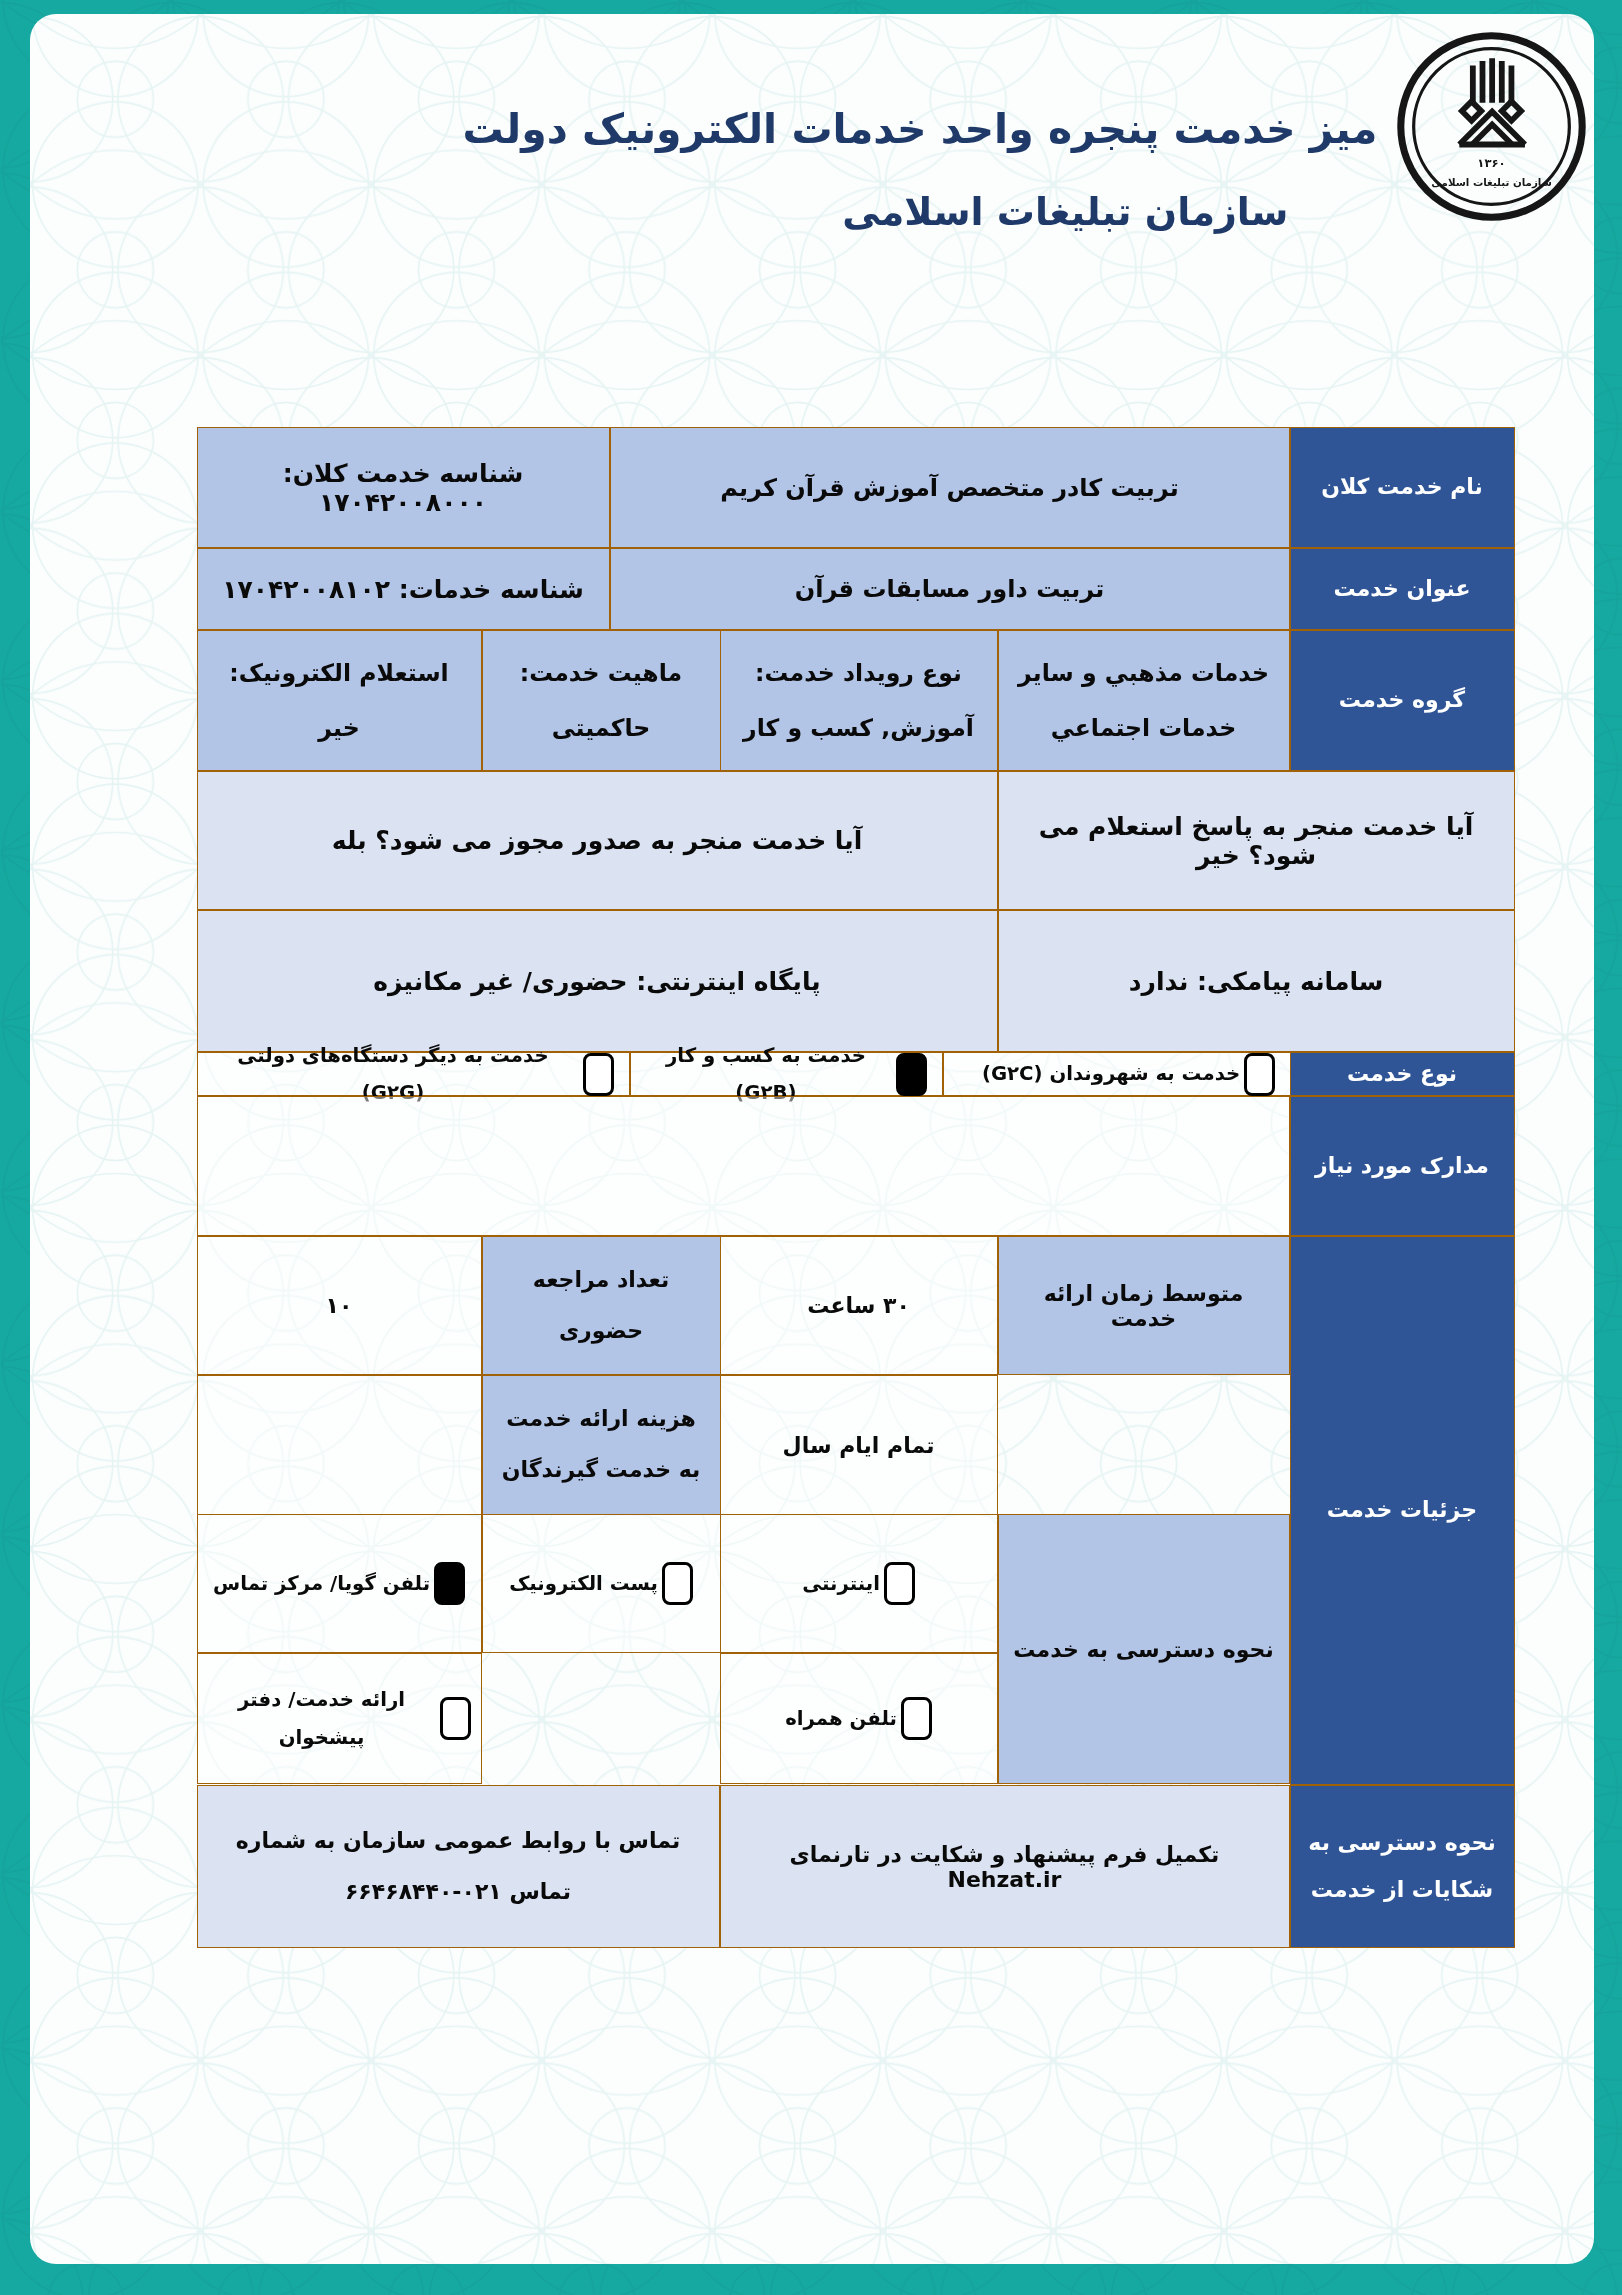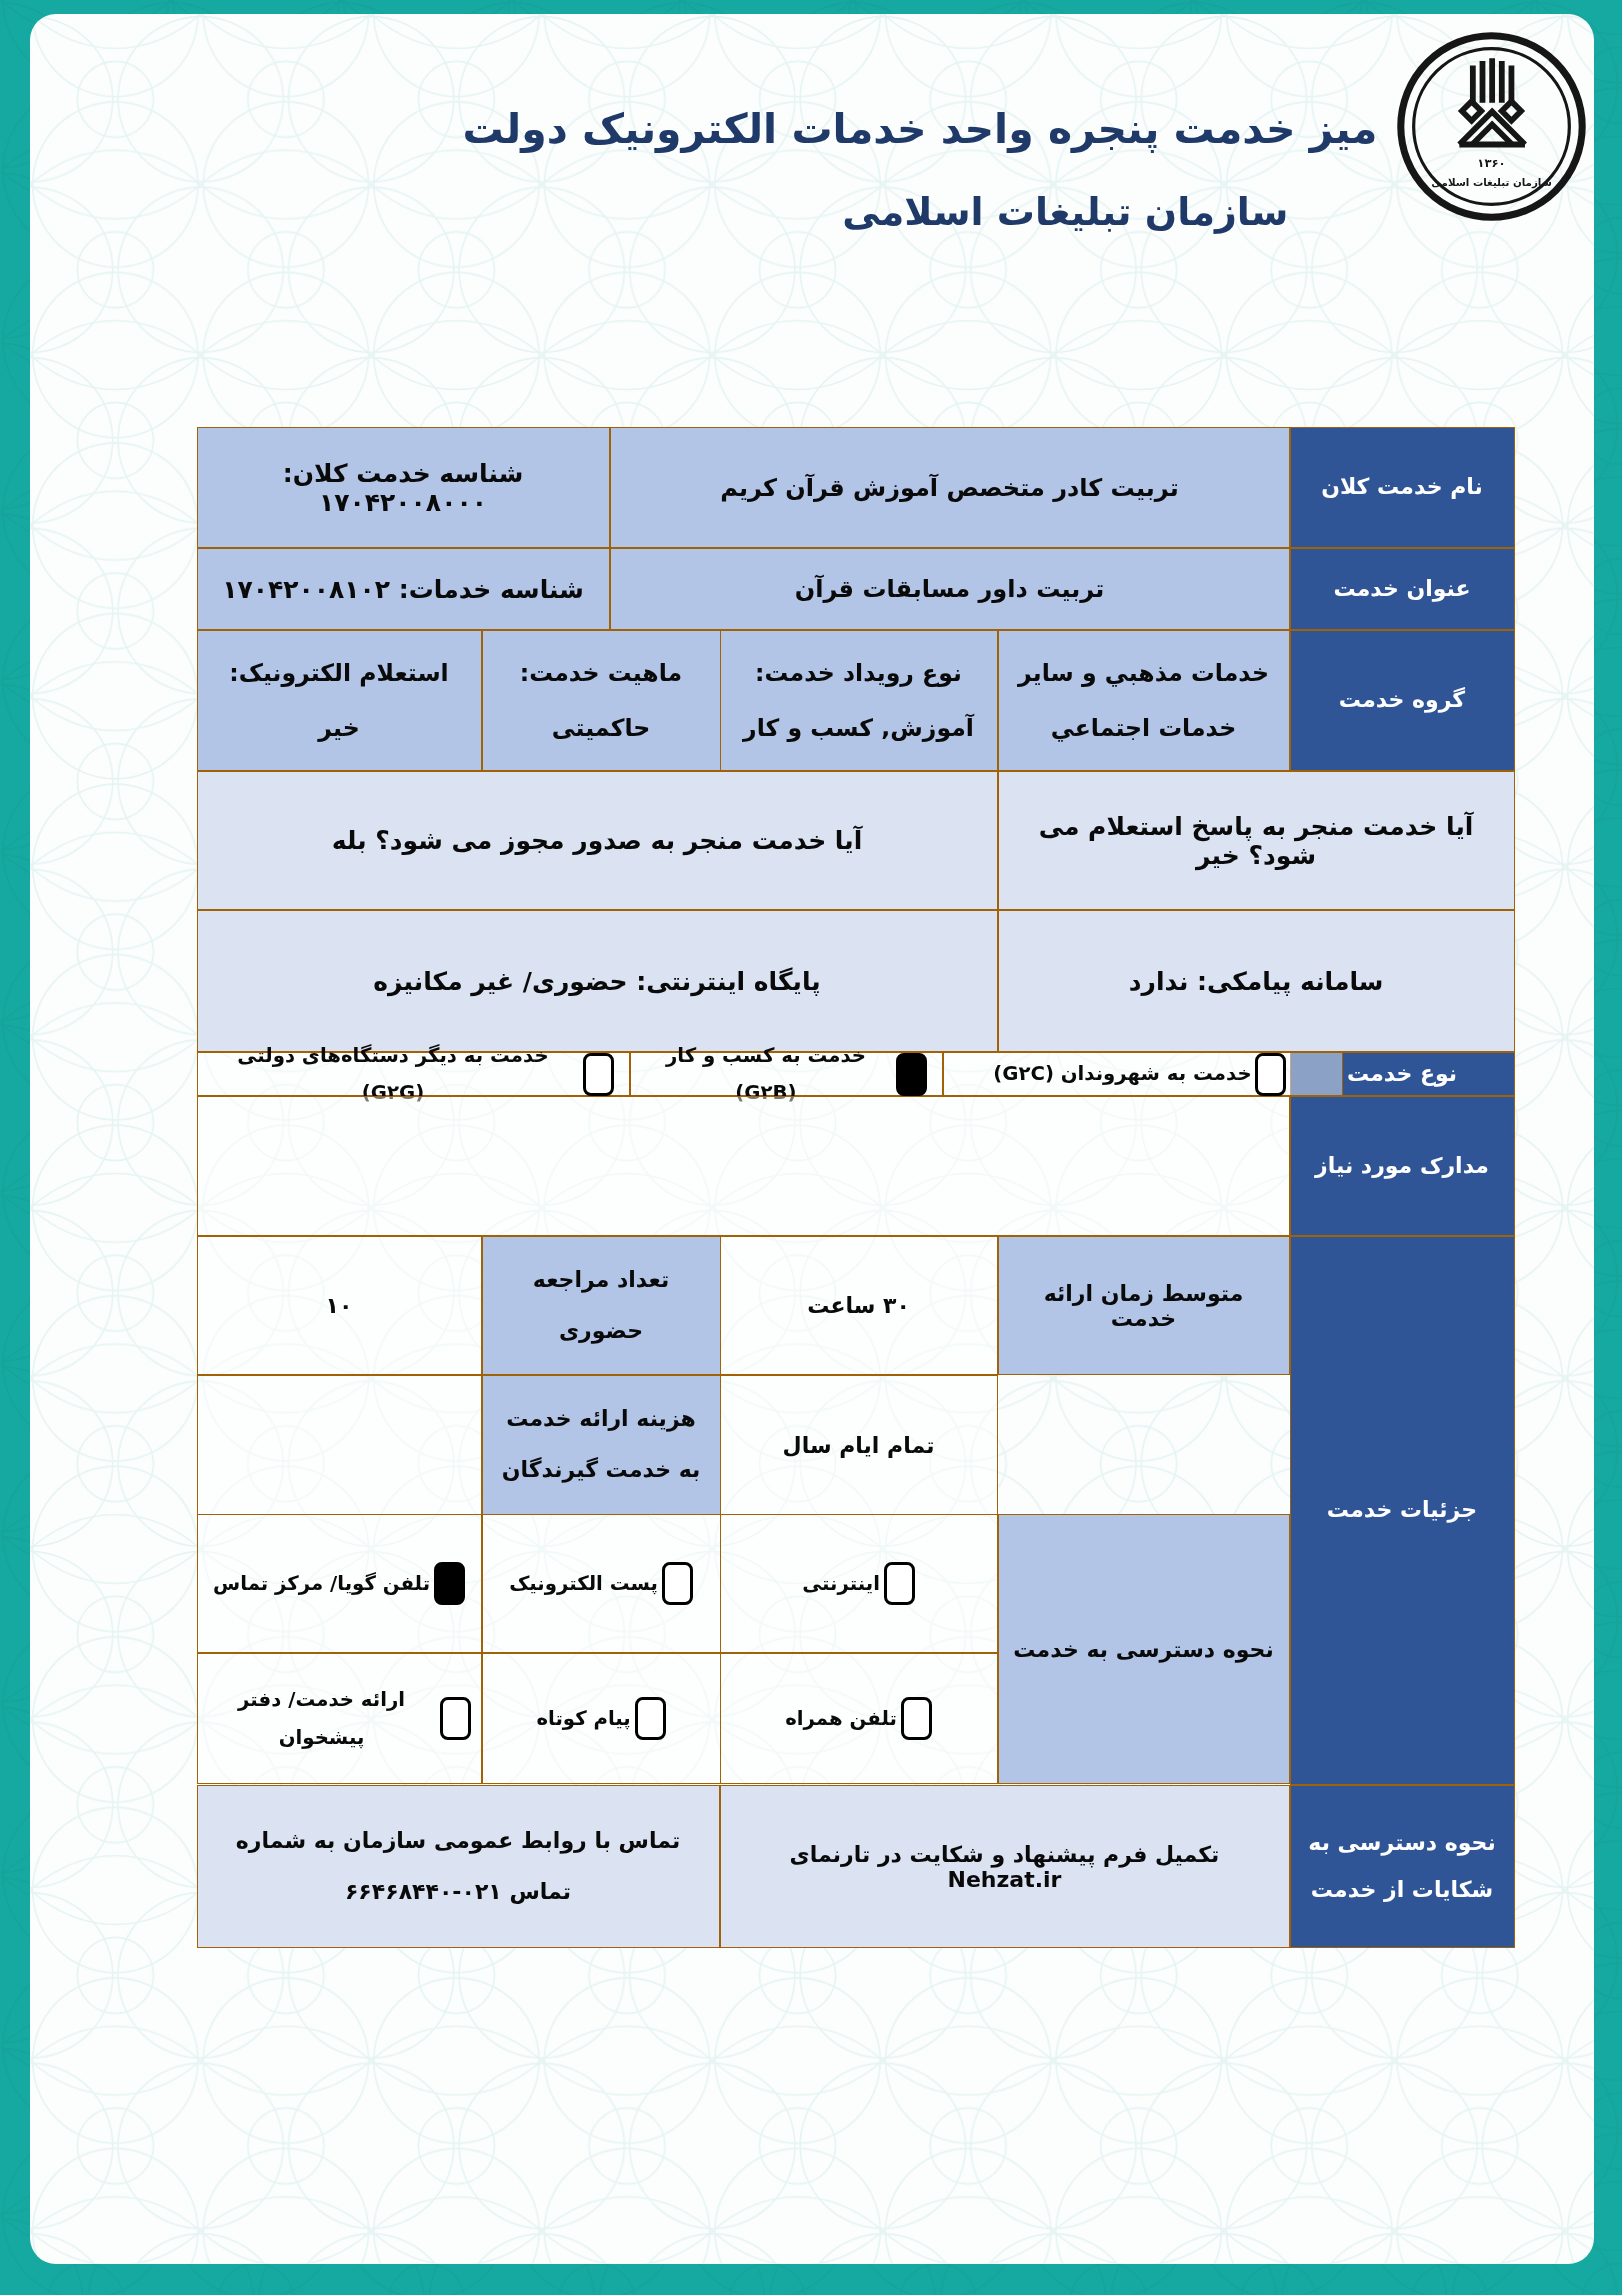--- a/index.html
+++ b/index.html
@@ -127,21 +127,21 @@
       <div class="cell med f36 sp2" style="left:523px;top:203px;width:278px;height:141px;">نوع رویداد خدمت: آموزش, کسب و کار</div>
       <div class="cell med f36 sp2" style="left:0;top:203px;width:285px;height:141px;">استعلام الکترونیک: خیر</div>
 
       <div class="cell lit f38" style="left:801px;top:344px;width:517px;height:139px;">آیا خدمت منجر به پاسخ استعلام می شود؟ خیر</div>
       <div class="cell lit f38" style="left:0;top:344px;width:801px;height:139px;">آیا خدمت منجر به صدور مجوز می شود؟ بله</div>
 
       <div class="cell lit f38" style="left:801px;top:483px;width:517px;height:142px;">سامانه پیامکی: ندارد</div>
       <div class="cell lit f38" style="left:0;top:483px;width:801px;height:142px;">پایگاه اینترنتی: حضوری/ غیر مکانیزه</div>
 
       <div class="cell hdr" style="left:1093px;top:625px;width:225px;height:44px;">نوع خدمت</div>
-      <div class="cell wht f30 cbrow" style="left:746px;top:625px;width:400px;height:44px;justify-content:center;">
+      <div class="cell wht f30 cbrow" style="left:746px;top:625px;width:348px;height:44px;">
         <span class="cb"></span>
         <span class="cblabel">خدمت به شهروندان (G۲C)</span>
       </div>
       <div class="cell wht f30 cbrow" style="left:433px;top:625px;width:313px;height:44px;">
         <span class="cb on"></span>
         <span class="cblabel">خدمت به کسب و کار (G۲B)</span>
       </div>
       <div class="cell wht f30 cbrow" style="left:0;top:625px;width:433px;height:44px;">
         <span class="cb"></span>
         <span class="cblabel">خدمت به دیگر دستگاه‌های دولتی (G۲G)</span>
@@ -173,24 +173,20 @@
       </div>
       <div class="cell wht f30 cbcenter" style="left:0;top:1087px;width:285px;height:139px;">
         <span class="cb on"></span>
         <span class="cblabel">تلفن گویا/ مرکز تماس</span>
       </div>
 
       <div class="cell wht f30 cbcenter" style="left:523px;top:1226px;width:278px;height:131px;">
         <span class="cb"></span>
         <span class="cblabel">تلفن همراه</span>
       </div>
-      <div class="cell wht f30 cbcenter" style="left:285px;top:1226px;width:239px;height:131px;">
-        <span class="cb"></span>
-        <span class="cblabel">پیام کوتاه</span>
-      </div>
       <div class="cell wht f30 cbcenter" style="left:0;top:1226px;width:285px;height:131px;">
         <span class="cb"></span>
         <span class="cblabel">ارائه خدمت/ دفتر پیشخوان</span>
       </div>
 
       <div class="cell hdr" style="left:1093px;top:1358px;width:225px;height:163px;">نحوه دسترسی به شکایات از خدمت</div>
       <div class="cell lit f34" style="left:523px;top:1358px;width:570px;height:163px;">تکمیل فرم پیشنهاد و شکایت در تارنمای Nehzat.ir</div>
       <div class="cell lit f34 sp2" style="left:0;top:1358px;width:523px;height:163px;">تماس با روابط عمومی سازمان به شماره تماس ۰۲۱-۶۶۴۶۸۴۴۰</div>
 
     </div>

